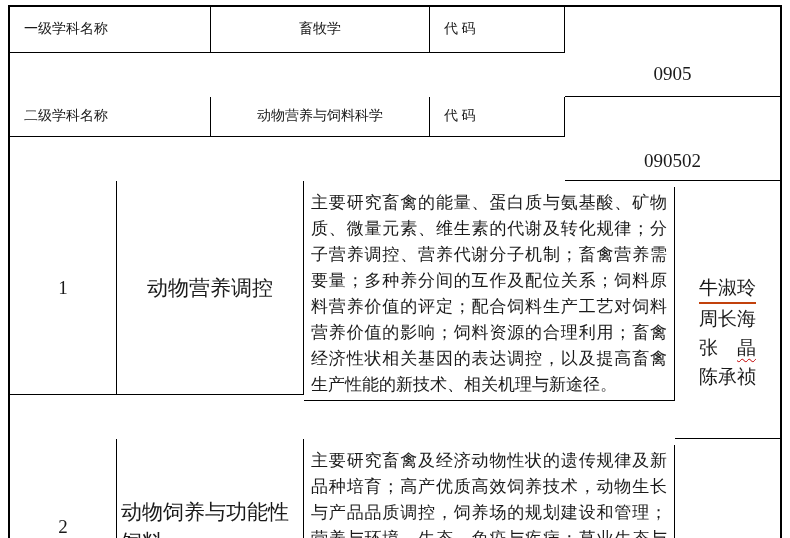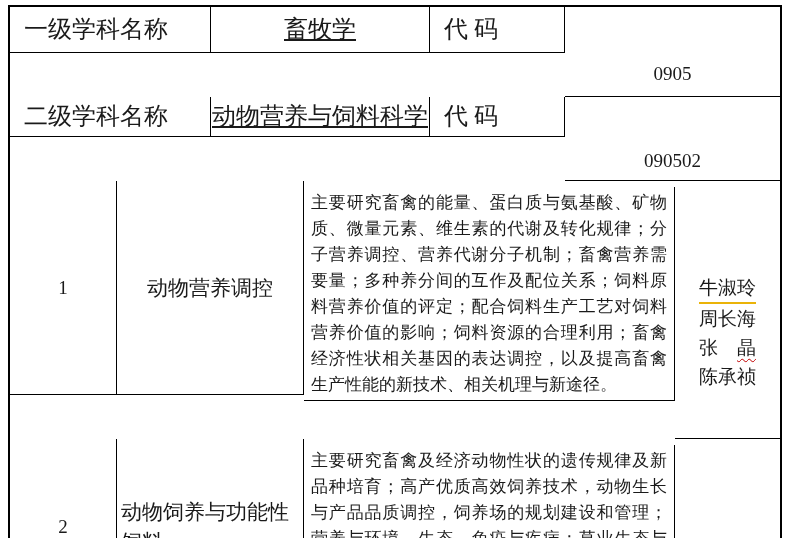--- a/index.html
+++ b/index.html
@@ -17,29 +17,29 @@
   }
   .grid { display: grid; }
   .top-section    { grid-template-columns: 201px 219px 135px 1fr; }
   .header-section { grid-template-columns: 107px 187px 371px 1fr; }
   .body-section   { grid-template-columns: 107px 187px 371px 1fr; }
   .cell {
     border-right: 1px solid #000;
     border-bottom: 1px solid #000;
     display: flex;
     align-items: center;
-    font-size: 24px;
+    font-size: 14px;
     line-height: 1.35;
   }
   .cell.last-col { border-right: none; margin-top: 44px; }
   .row-h1 .cell { height: 46px; }
   .row-h2 .cell { height: 40px; text-align: center; }
   .header-section .cell { height: 38px; justify-content: center; letter-spacing: 1px; }
   .label-cell  { padding-left: 14px; }
-  .center-cell { justify-content: center; text-decoration: underline; }
+  .center-cell { justify-content: center; }
   .code-num {
     font-family: "Liberation Serif", serif;
     font-size: 19px;
     justify-content: center;
   }
   .data-row-1 .cell { height: 214px; }
   .data-row-2 .cell { height: 177px; }
   .index-cell { justify-content: center; font-size: 19px; }
   .direction-cell {
     justify-content: center;
@@ -58,21 +58,21 @@
     margin-top: 6px;
   }
   .leader-cell {
     flex-direction: column;
     justify-content: center;
     font-size: 19px;
     line-height: 29px;
     text-align: center;
   }
   .link-underline {
-    border-bottom: 2px solid #eab308;
+    border-bottom: 2px solid #c2410c;
     padding-bottom: 0px;
   }
   .squiggle {
     text-decoration: underline;
     text-decoration-style: wavy;
     text-decoration-color: #c00000;
     text-decoration-thickness: 1px;
     text-underline-offset: 4px;
     text-decoration-skip-ink: none;
   }

